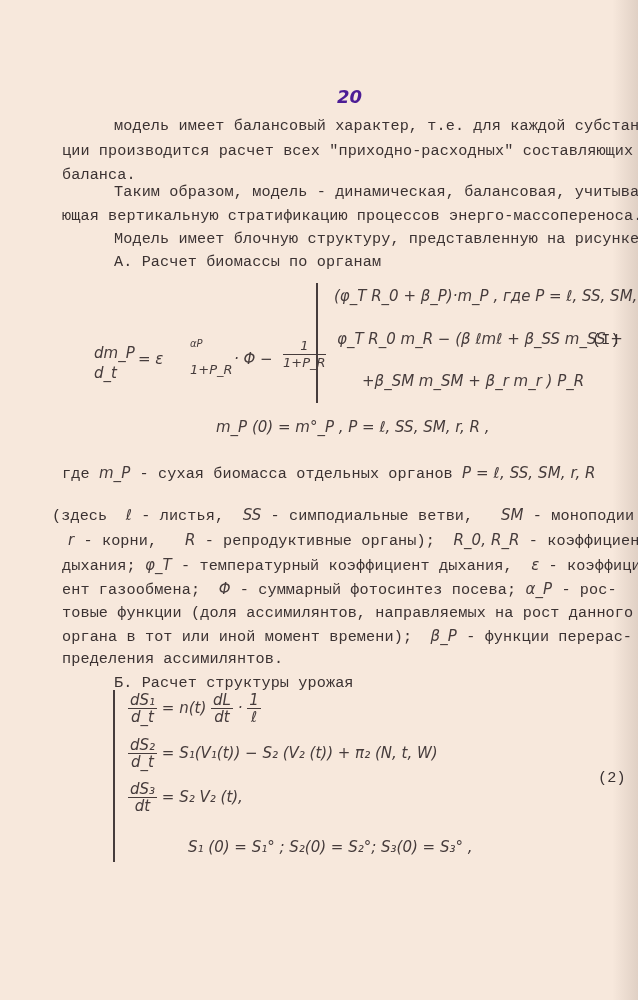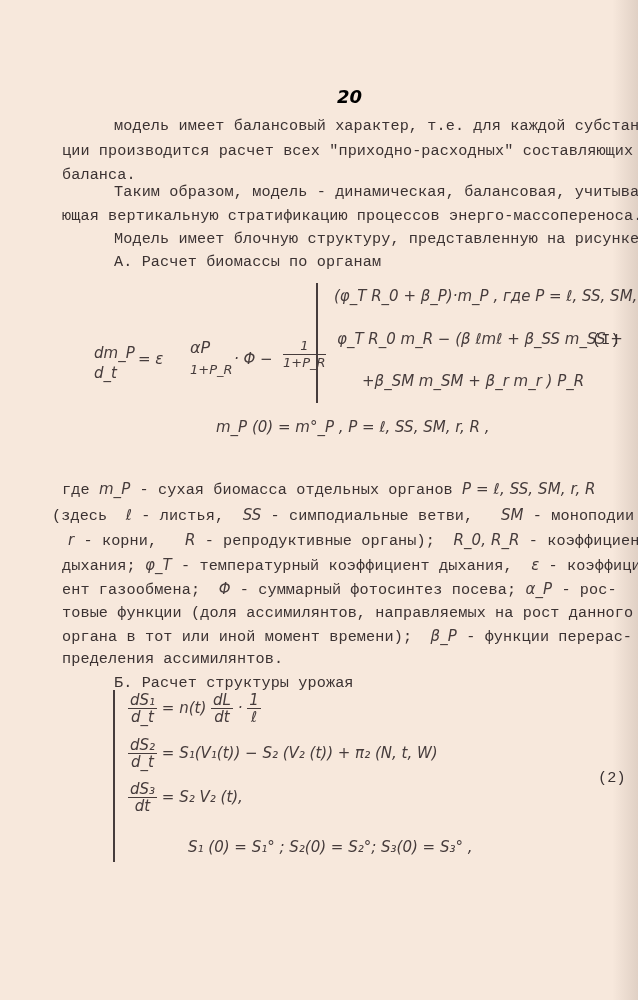--- a/index.html
+++ b/index.html
@@ -6,21 +6,21 @@
     body {
       width: 638px; height: 1000px; overflow: hidden; position: relative;
       background: #f7e8dc;
       background-image: linear-gradient(90deg, rgba(0,0,0,0) 0, rgba(0,0,0,0) 96%, rgba(120,100,90,0.18) 100%);
       color: #3a3030;
       font-family: "Liberation Mono", "DejaVu Sans Mono", monospace;
     }
     .abs { position: absolute; white-space: nowrap; }
     .tw { font-family: "Liberation Mono", "DejaVu Sans Mono", monospace; font-size: 15.2px; letter-spacing: 0.1px; color: #3b3232; }
     .hw { font-family: "DejaVu Sans", "Liberation Sans", sans-serif; font-style: italic; color: #463c3c; font-size: 15px; }
-    .pnum { font-family: "DejaVu Sans", sans-serif; font-weight: bold; font-style: italic; font-size: 18px; color: #000000; }
+    .pnum { font-family: "DejaVu Sans", sans-serif; font-weight: bold; font-style: italic; font-size: 18px; color: #4c1d95; }
     .frac { display: inline-block; vertical-align: middle; text-align: center; }
     .frac .num { display: block; border-bottom: 1.3px solid #463c3c; padding: 0 2px; line-height: 16px; }
     .frac .den { display: block; line-height: 16px; }
     .vbar { position: absolute; background: #463c3c; width: 2px; }
   </style>
 </head>
 <body>
 
 <div class="abs pnum" style="left:337px; top:86px;">20</div>
 
@@ -32,38 +32,38 @@
 <div class="abs tw" style="left:62px; top:207px;">ющая вертикальную стратификацию процессов энерго-массопереноса.</div>
 <div class="abs tw" style="left:114px; top:230px;">Модель имеет блочную структуру, представленную на рисунке.</div>
 <div class="abs tw" style="left:114px; top:253px;">А. Расчет биомассы по органам</div>
 
 <div>
   <div class="abs hw" style="left:94px; top:343px; text-align:left; line-height:20px;">
     <div>dm_P</div>
     <div>d_t</div>
   </div>
   <div class="abs hw" style="left:138px; top:350px;">= ε</div>
-  <div class="abs hw" style="left:190px; top:338px; font-size:16px;">αP</div>
+  <div class="abs hw" style="left:190px; top:338px; font-size:10px;">αP</div>
   <div class="abs hw" style="left:190px; top:362px; font-size:13px;">1+P_R</div>
   <div class="abs hw" style="left:234px; top:350px;">· Φ −</div>
   <div class="abs hw" style="left:283px; top:338px; font-size:13px;">
     <span class="frac">
       <span class="num">1</span>
       <span class="den">1+P_R</span>
     </span>
   </div>
   <div class="vbar" style="left:316px; top:283px; height:120px;"></div>
   <div class="abs hw" style="left:334px; top:287px;">(φ_T R_0 + β_P)·m_P ,  где P = ℓ, SS, SM, r</div>
   <div class="abs hw" style="left:337px; top:330px;">φ_T R_0 m_R − (β ℓmℓ + β_SS m_SS +</div>
   <div class="abs hw" style="left:334px; top:372px;margin-left:28px;">+β_SM m_SM + β_r m_r ) P_R</div>
   <div class="abs tw" style="left:592px; top:331px;">(I)</div>
   <div class="abs hw" style="left:216px; top:418px;">m_P (0) = m°_P ,  P = ℓ, SS, SM, r, R ,</div>
 </div>
 
-<div class="abs tw" style="left:62px; top:480px;">
+<div class="abs tw" style="left:62px; top:464px;">
   <span>где</span>
   <span class="hw">m_P</span>
   <span>- сухая биомасса отдельных органов</span>
   <span class="hw">P = ℓ, SS, SM, r, R</span>
 </div>
 <div class="abs tw" style="left:52px; top:506px;">
   <span>(здесь</span>&nbsp;
   <span class="hw">ℓ</span>
   <span>- листья,</span>&nbsp;
   <span class="hw">SS</span>

